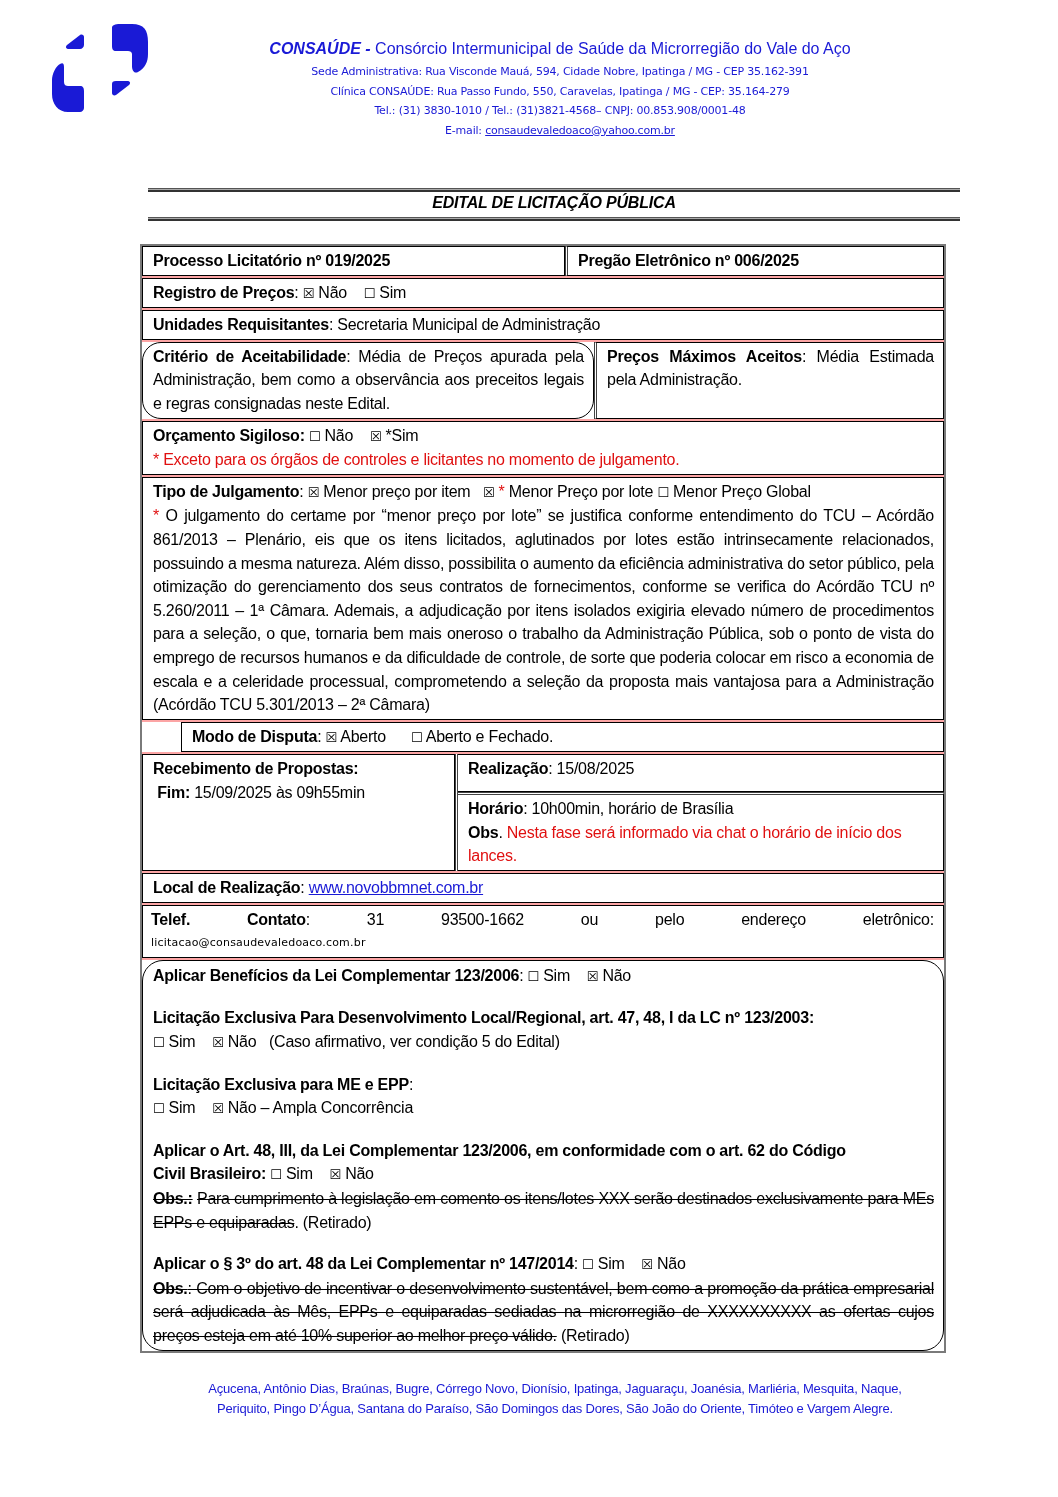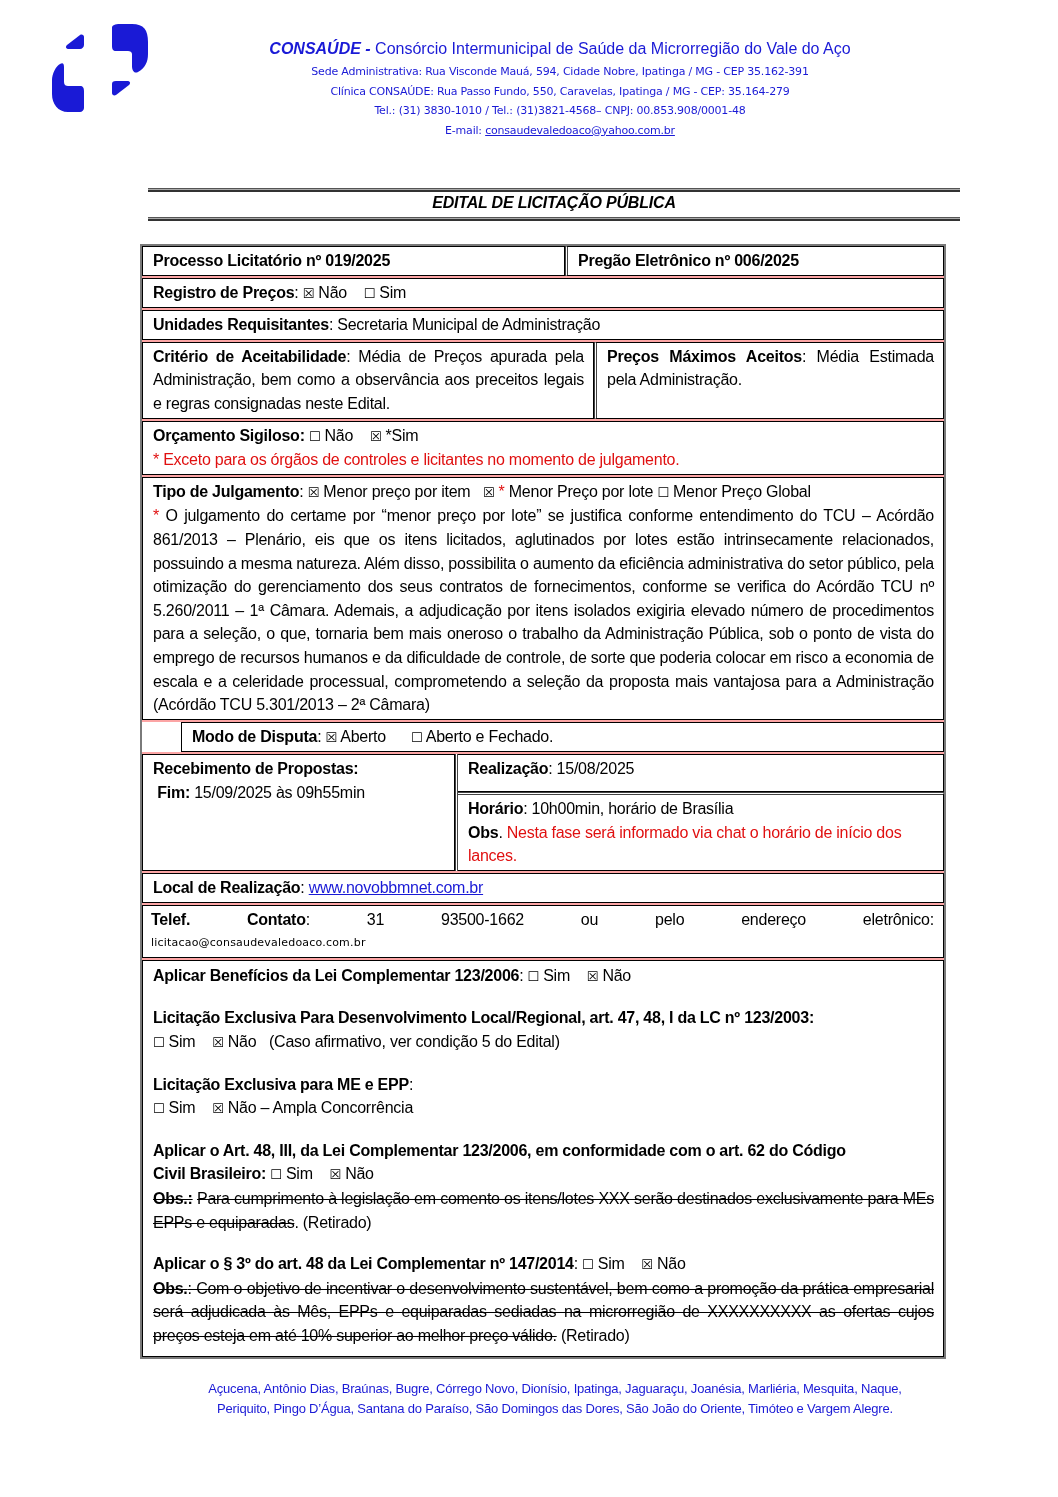--- a/index.html
+++ b/index.html
@@ -80,21 +80,21 @@
     </div>
   </div>
 
   <div class="row">
     <div class="cell" style="flex:1;">
       <span class="b">Unidades Requisitantes</span>: <span>Secretaria Municipal de Administração</span>
     </div>
   </div>
 
   <div class="row">
-    <div class="cell just" style="width:452px;">
+    <div class="cell just" style="width:452px;border-radius:19px;">
       <span class="b">Critério de Aceitabilidade</span>: <span>Média de Preços apurada pela Administração, bem como a observância aos preceitos legais e regras consignadas neste Edital.</span>
     </div>
     <div class="cell just" style="flex:1;">
       <span class="b">Preços Máximos Aceitos</span>: <span>Média Estimada pela Administração.</span>
     </div>
   </div>
 
   <div class="row">
     <div class="cell" style="flex:1;">
       <span class="b">Orçamento Sigiloso:</span>
@@ -164,21 +164,21 @@
         <span>ou</span>
         <span>pelo</span>
         <span>endereço</span>
         <span>eletrônico:</span>
       </div>
       <div class="email-font">licitacao@consaudevaledoaco.com.br</div>
     </div>
   </div>
 
   <div class="row">
-    <div class="cell just" style="flex:1; padding-top:3px; padding-bottom:8px;">
+    <div class="cell just" style="flex:1; padding-top:3px; padding-bottom:2px;border-radius:21px;">
       <div>
         <span class="b">Aplicar Benefícios da Lei Complementar 123/2006</span>:
         <span class="box">☐</span>
         <span>Sim</span>&nbsp;&nbsp;&nbsp;
         <span class="box">☒</span>
         <span>Não</span>
       </div>
       <div class="gap"></div>
       <div class="b">Licitação Exclusiva Para Desenvolvimento Local/Regional, art. 47, 48, I da LC nº 123/2003:</div>
       <div>

